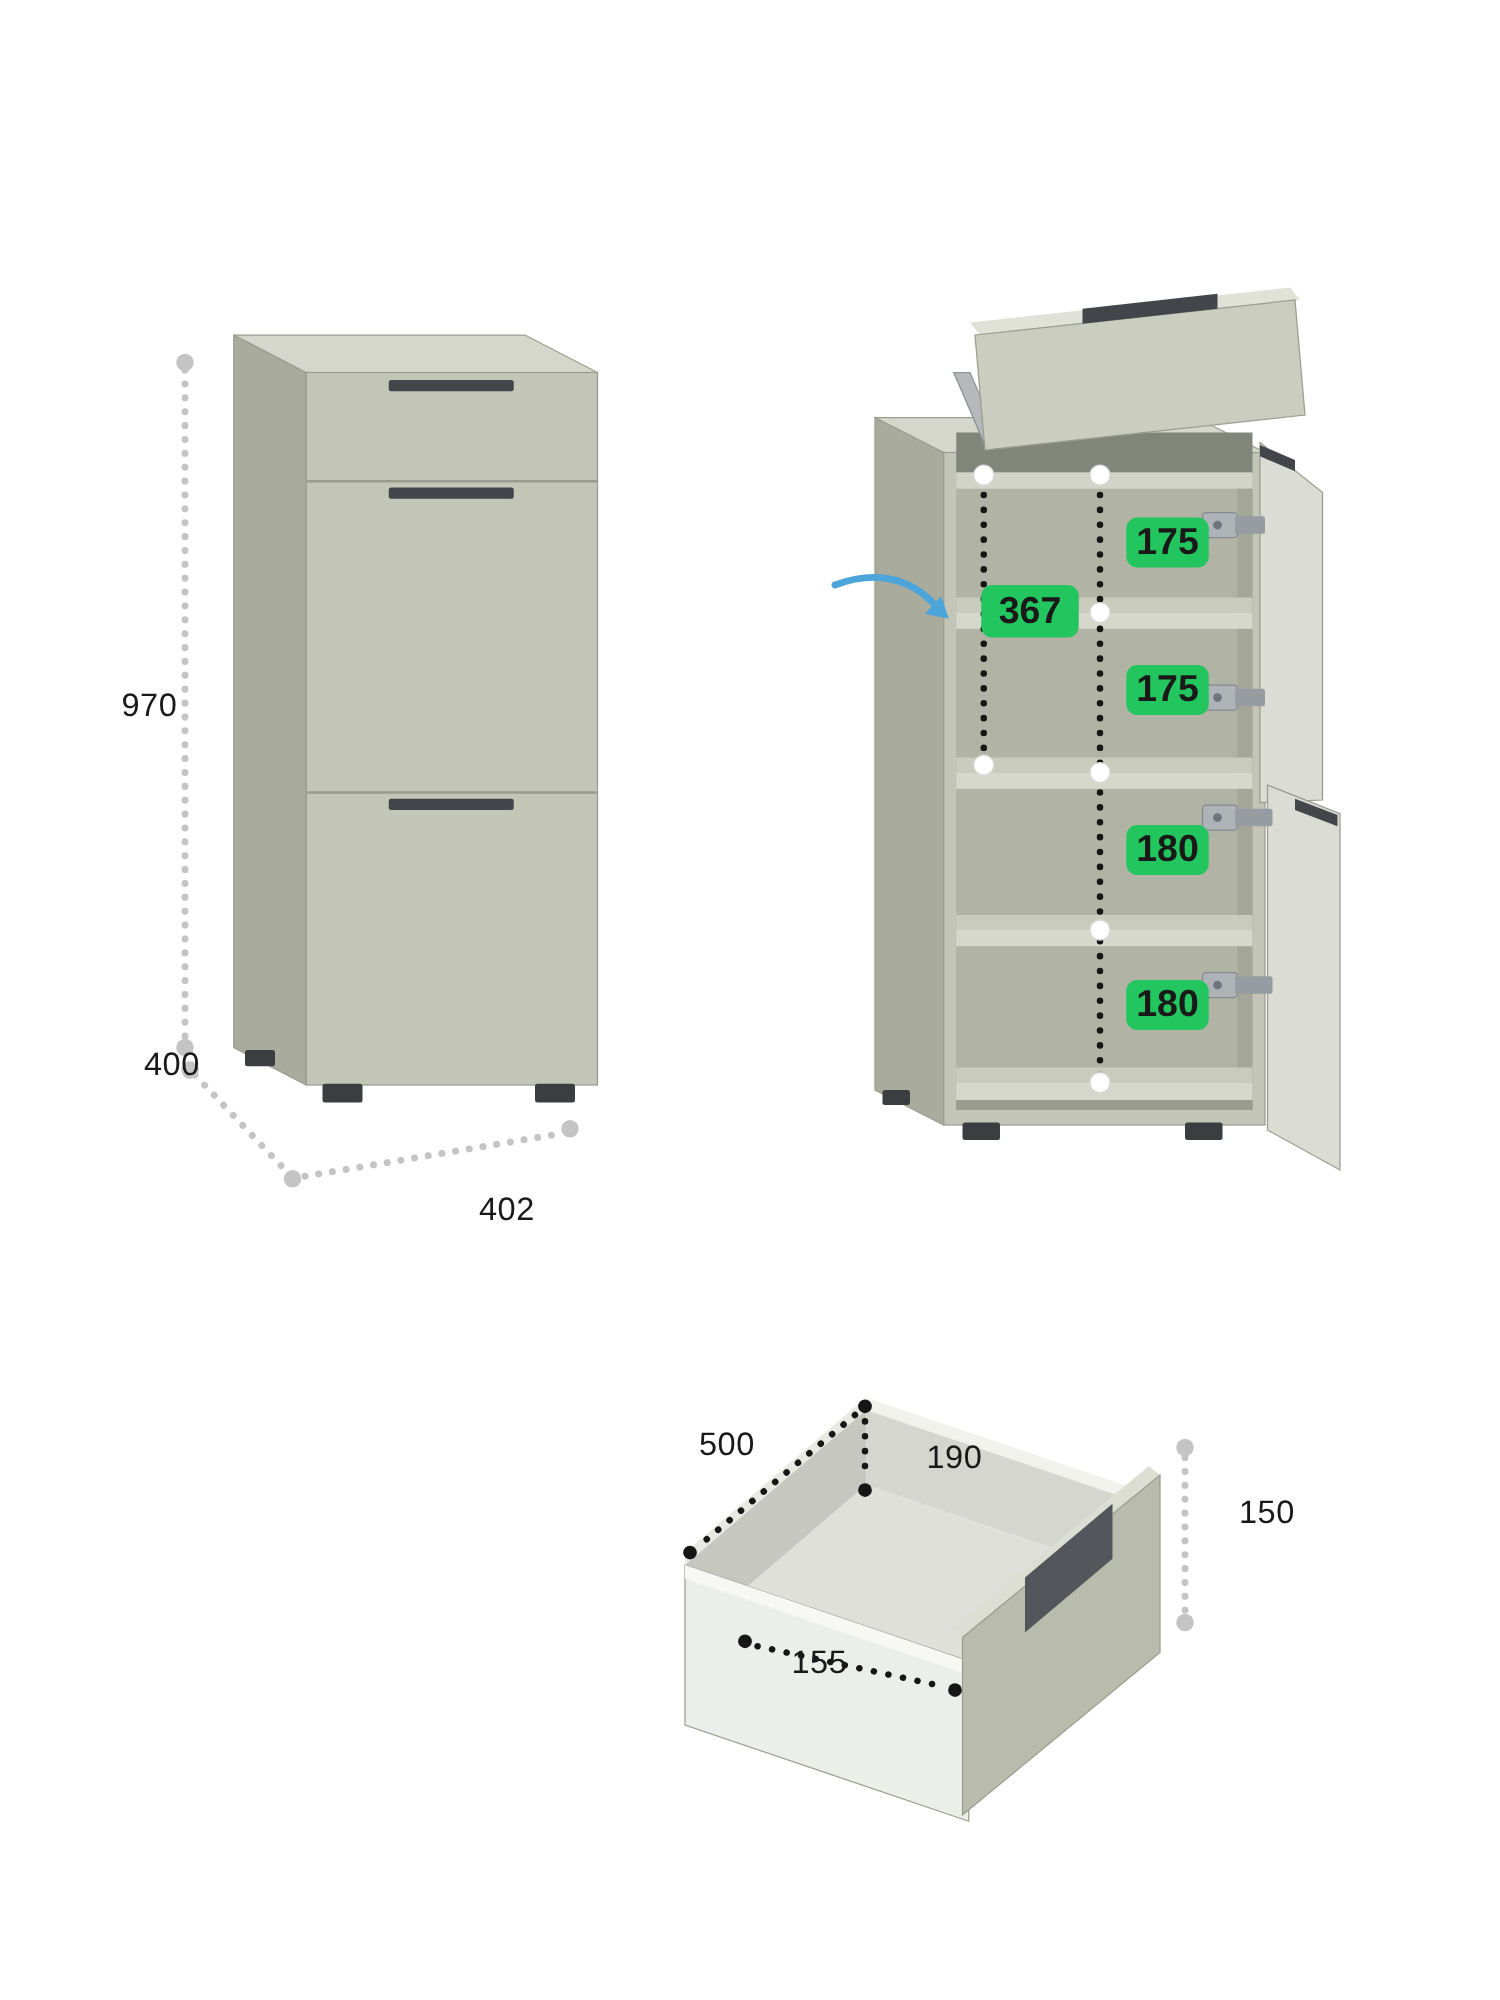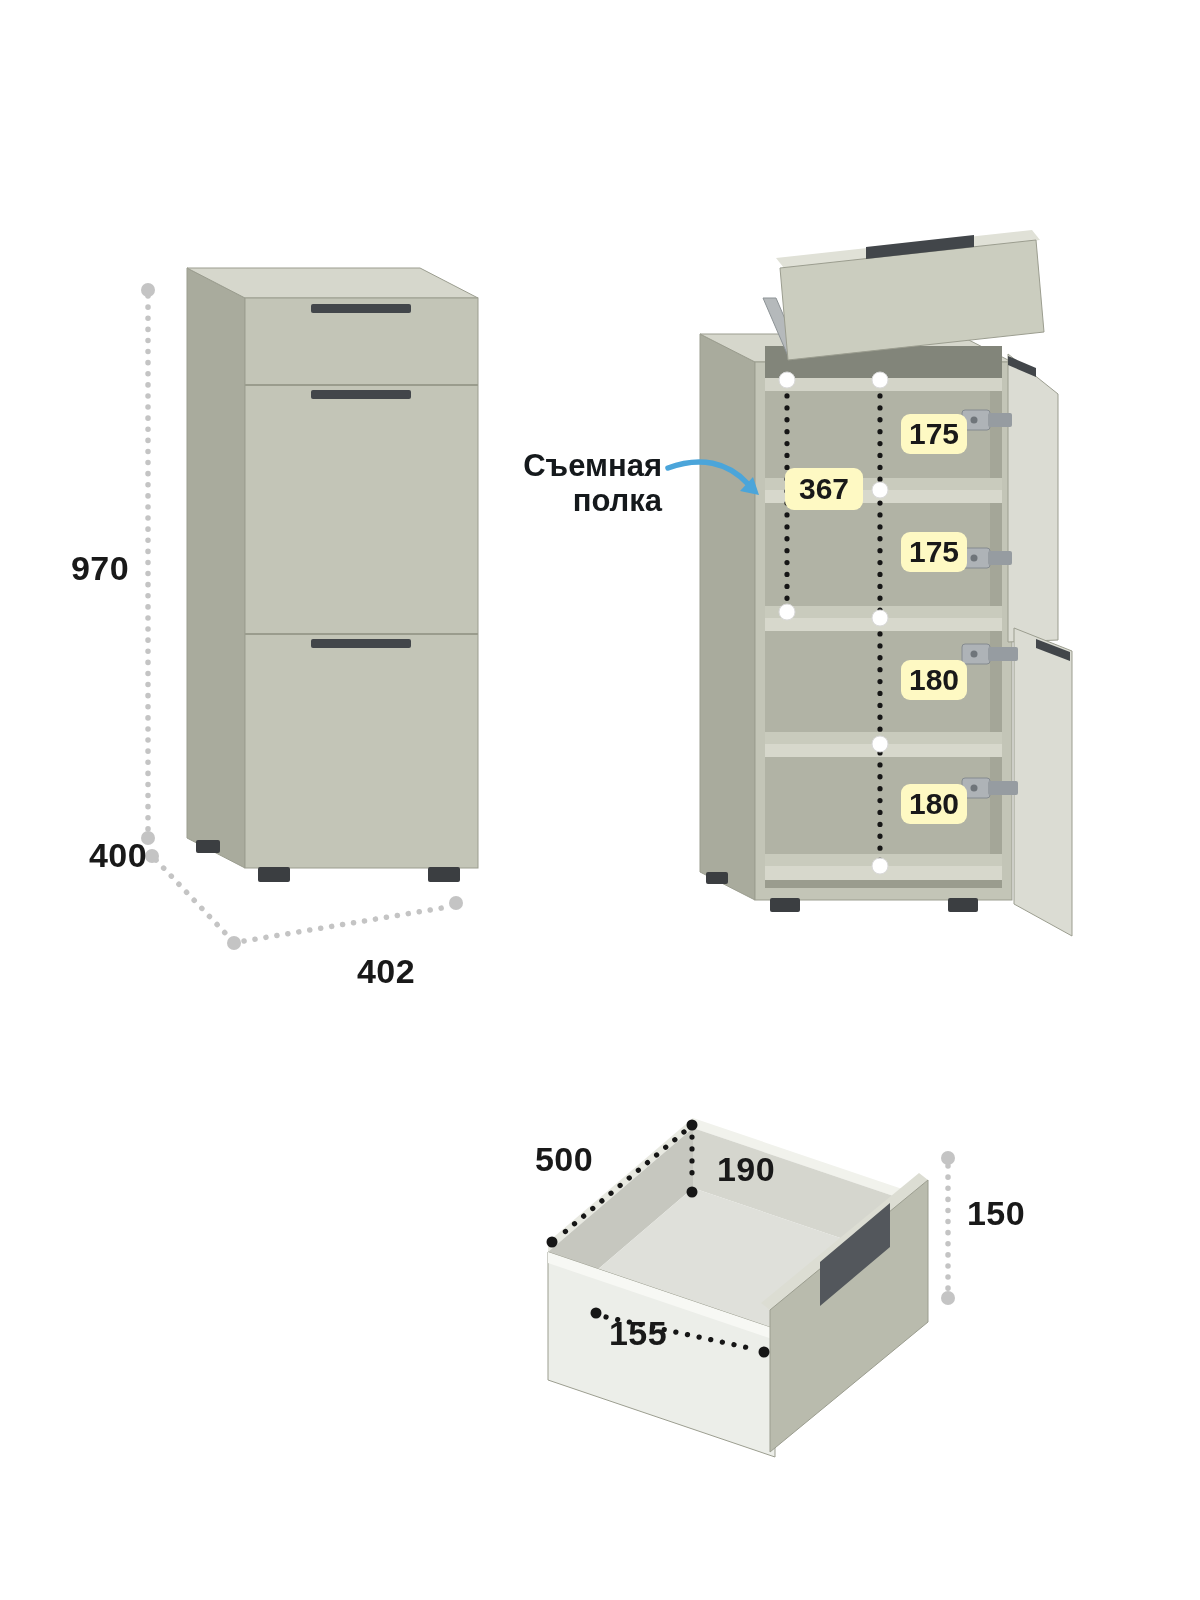--- a/index.html
+++ b/index.html
@@ -1,21 +1,21 @@
 <!DOCTYPE html>
 <html><head>
 <meta charset="utf-8">
 <style>
   html,body{margin:0;padding:0;background:#fff;}
   .canvas{position:relative;width:1200px;height:1600px;background:#fff;overflow:hidden;
           font-family:"Liberation Sans",sans-serif;}
   .canvas svg{position:absolute;left:0;top:0;}
-  .dim{position:absolute;font-size:34px;font-weight:700;color:#191919;text-align:center;
+  .dim{position:absolute;font-size:26px;font-weight:400;color:#191919;text-align:right;
        letter-spacing:0.5px;}
-  .pill{position:absolute;background:#fef9c3;border-radius:9px;width:66px;height:40px;
+  .pill{position:absolute;background:#22c55e;border-radius:9px;width:66px;height:40px;
         line-height:40px;text-align:center;font-size:30px;font-weight:700;color:#191919;}
   .pill.wide{width:78px;height:42px;line-height:42px;}
   .annot{position:absolute;text-align:right;font-size:31px;font-weight:700;color:#15191c;
          line-height:1.12;}
   
   .dgray{stroke:#c4c4c4;stroke-width:5.5;stroke-dasharray:0.1 11;stroke-linecap:round;fill:none;}
   .dblk{stroke:#161616;stroke-width:5.2;stroke-dasharray:0.1 11.8;stroke-linecap:round;fill:none;}
   .gdot{fill:#c4c4c4;}
   .bdot{fill:#161616;}
   .wdot{fill:#ffffff;stroke:#d9d9d9;stroke-width:1;}
@@ -145,24 +145,20 @@
     <line class="dgray" x1="948" y1="1166" x2="948" y2="1290"></line>
     <circle class="gdot" cx="948" cy="1158" r="7"></circle>
     <circle class="gdot" cx="948" cy="1298" r="7"></circle>
   </g>
 </svg>
 
 <div class="dim" style="left:58px;top:549px;width:84px;">970</div>
 <div class="dim" style="left:76px;top:836px;width:84px;">400</div>
 <div class="dim" style="left:344px;top:952px;width:84px;">402</div>
 
-<div class="annot" style="left:462px;top:449px;width:200px;">
-  <div>Съемная</div>
-  <div>полка</div>
-</div>
 
 <div class="pill wide" style="left:785px;top:468px;">367</div>
 <div class="pill" style="left:901px;top:414px;">175</div>
 <div class="pill" style="left:901px;top:532px;">175</div>
 <div class="pill" style="left:901px;top:660px;">180</div>
 <div class="pill" style="left:901px;top:784px;">180</div>
 
 <div class="dim" style="left:524px;top:1140px;width:80px;">500</div>
 <div class="dim" style="left:706px;top:1150px;width:80px;">190</div>
 <div class="dim" style="left:598px;top:1314px;width:80px;">155</div>

